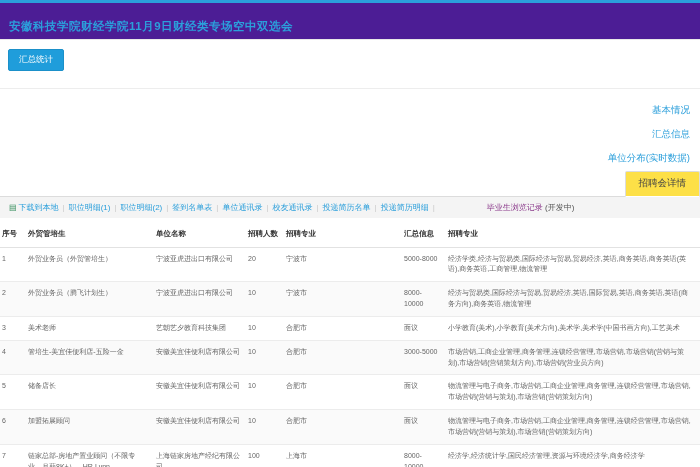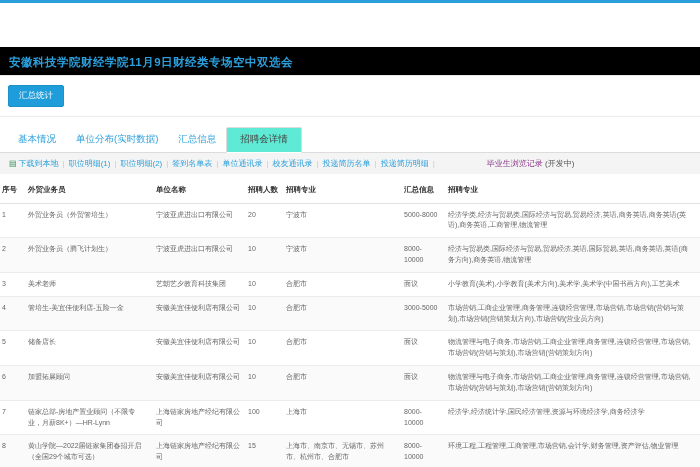--- a/index.html
+++ b/index.html
@@ -1,24 +1,24 @@
 <!DOCTYPE html>
 <html><head>
 <meta charset="utf-8">
 <style>
   html,body{margin:0;padding:0;background:#fff;}
   body{width:700px;height:467px;overflow:hidden;font-family:"Liberation Sans",sans-serif;}
   .top-strip{height:3px;background:#2b9fdb;}
-  .title-bar{padding:5px 9px 5px;border-bottom:1px solid #e8e8e8;background:#000000;margin-top:44px;}
+  .title-bar{padding:13px 9px 5px;border-bottom:1px solid #e8e8e8;background:#4c1d95;}
   .title{color:#2b9fdb;font-size:11.5px;font-weight:bold;letter-spacing:.5px;}
-  .toolbar{padding:8px 8px 9px;border-bottom:1px solid #ededed;}
+  .toolbar{padding:8px 8px 17px;border-bottom:1px solid #ededed;}
   .stats-btn{background:#1f9ddb;color:#fff;font-size:8.5px;border:1px solid #1b90c9;padding:4px 10px;border-radius:2px;cursor:pointer;font-family:inherit;}
-  .tabs{display:flex;align-items:flex-end;padding-left:8px;margin-top:10px;border-bottom:1px solid #dcdcdc;}
+  .tabs{display:flex;align-items:flex-end;padding-left:8px;margin-top:10px;border-bottom:1px solid #dcdcdc;flex-direction:column;}
   .tab{color:#2b9fdb;font-size:9.5px;padding:5px 10px 6px;cursor:pointer;white-space:nowrap;}
-  .tab.active{background:#5eead4;border:1px solid #dcdcdc;border-bottom:1px solid #fff;margin-bottom:-1px;color:#444;border-radius:2px 2px 0 0;padding:5px 13px 6px;}
+  .tab.active{background:#fde047;border:1px solid #dcdcdc;border-bottom:1px solid #fff;margin-bottom:-1px;color:#444;border-radius:2px 2px 0 0;padding:5px 13px 6px;}
   .links-bar{background:#f4f4f4;padding:5px 9px;font-size:8px;white-space:nowrap;}
   .links-bar a{color:#2b9fdb;text-decoration:none;}
   .links-bar a.visited{color:#8b3a8b;margin-left:48px;}
   .links-bar .sep{color:#c9c9c9;margin:0 4px;}
   .links-bar .suffix{color:#555;}
   .excel-icon{color:#2e8b57;font-size:8px;margin-right:2px;}
   .table-wrap{padding-top:4px;}
   table{width:100%;border-collapse:collapse;table-layout:fixed;font-size:7px;color:#666;}
   th{font-size:7.5px;color:#333;text-align:left;font-weight:bold;padding:7px 6px 7px 2px;border-bottom:1px solid #e2e2e2;line-height:1.4;}
   td{padding:6px 6px 6px 2px;border-bottom:1px solid #ececec;vertical-align:top;line-height:1.55;}
@@ -33,42 +33,42 @@
 <div class="title-bar">
   <span class="title">安徽科技学院财经学院11月9日财经类专场空中双选会</span>
 </div>
 
 <div class="toolbar">
   <button class="stats-btn">汇总统计</button>
 </div>
 
 <div class="tabs">
     <div class="tab">基本情况</div>
+    <div class="tab">汇总信息</div>
     <div class="tab">单位分布(实时数据)</div>
-    <div class="tab">汇总信息</div>
     <div class="tab active">招聘会详情</div>
   </div>
 
 <div class="links-bar"><a href="#" class=""><span class="excel-icon">▤</span>下载到本地</a><span class="sep">|</span><a href="#" class="">职位明细(1)</a><span class="sep">|</span><a href="#" class="">职位明细(2)</a><span class="sep">|</span><a href="#" class="">签到名单表</a><span class="sep">|</span><a href="#" class="">单位通讯录</a><span class="sep">|</span><a href="#" class="">校友通讯录</a><span class="sep">|</span><a href="#" class="">投递简历名单</a><span class="sep">|</span><a href="#" class="">投递简历明细</a><span class="sep">|</span><a href="#" class="visited">毕业生浏览记录<span class="suffix"> (开发中)</span></a></div>
 
 <div class="table-wrap">
   <table>
     <colgroup>
       <col style="width:26px">
         <col style="width:128px">
         <col style="width:92px">
       <col style="width:38px">
         <col style="width:118px">
         <col style="width:44px">
         <col>
     </colgroup>
     <thead>
         <tr>
           <th>序号</th>
-          <th>外贸业务员</th>
+          <th>外贸管培生</th>
           <th>单位名称</th>
           <th>招聘人数</th>
           <th>招聘专业</th>
           <th>汇总信息</th>
           <th>招聘专业</th>
         </tr>
       </thead>
     <tbody>
         <tr>
           <td>1</td>

